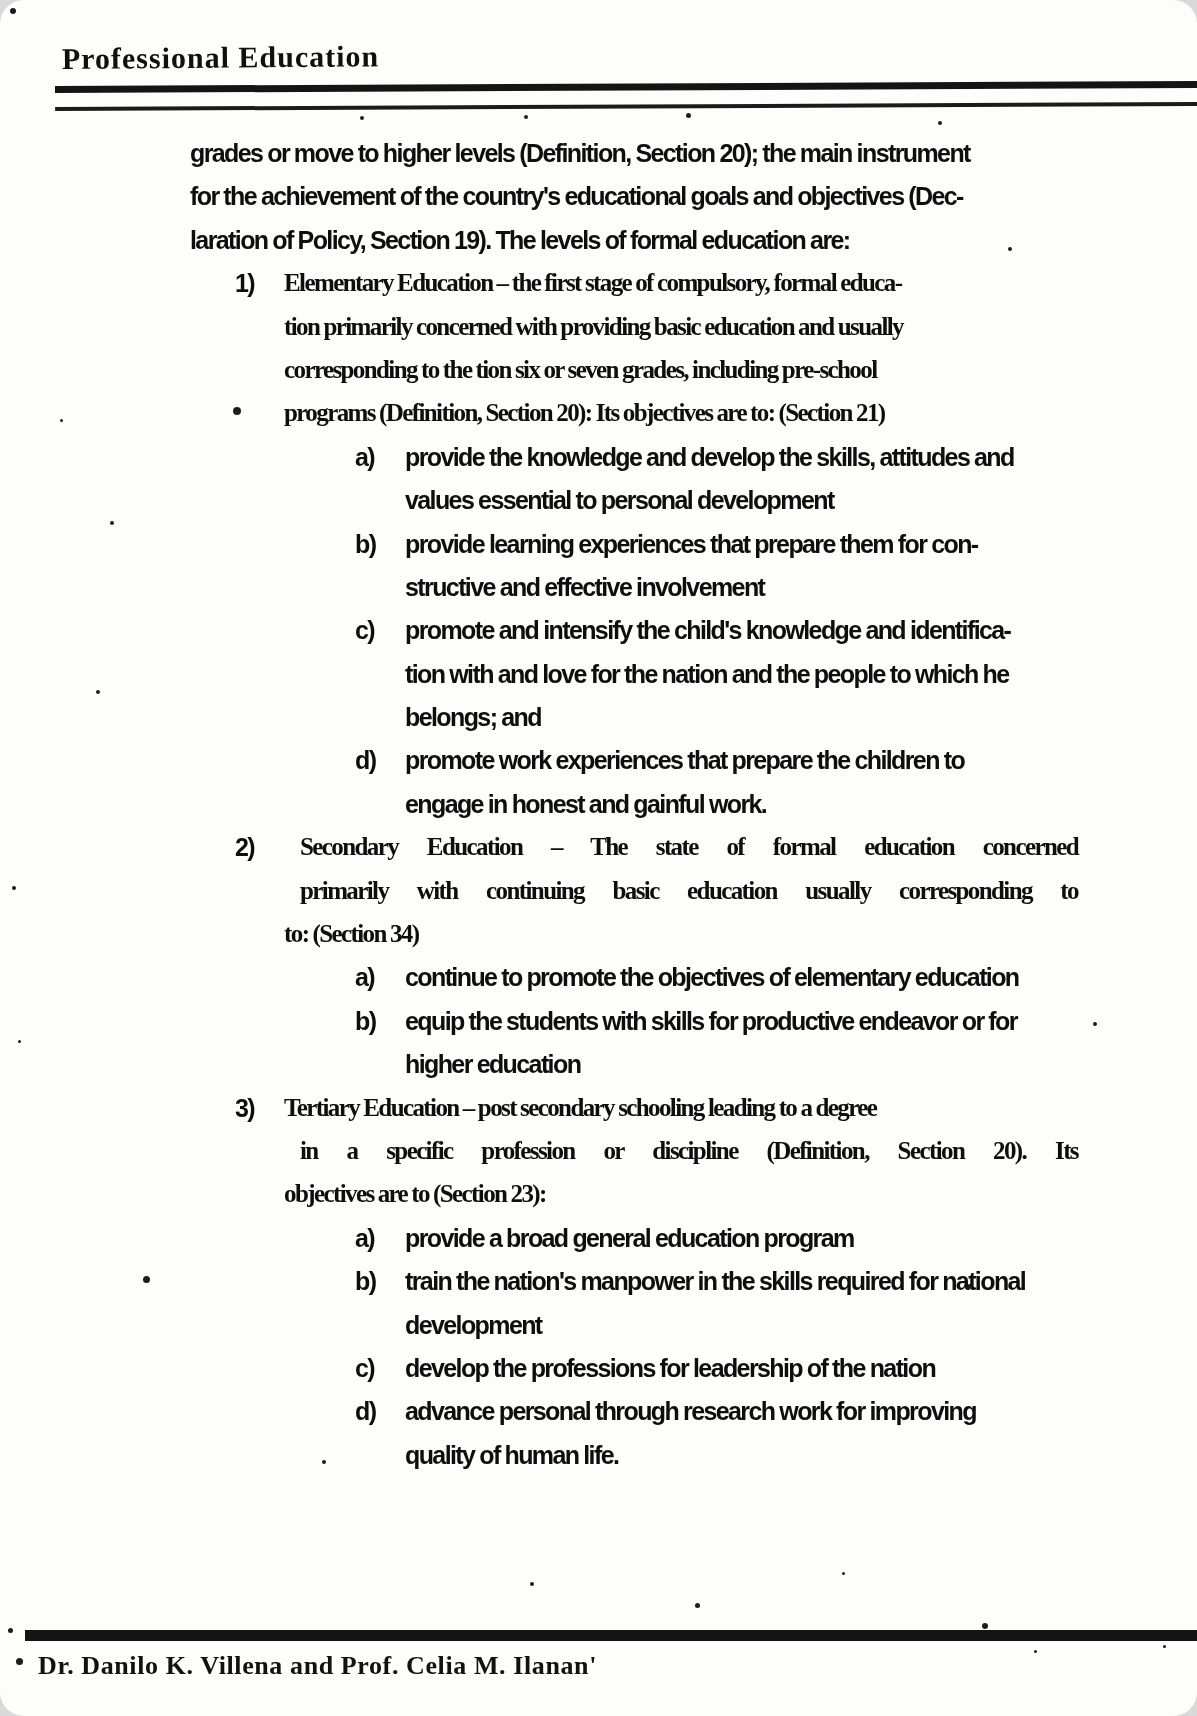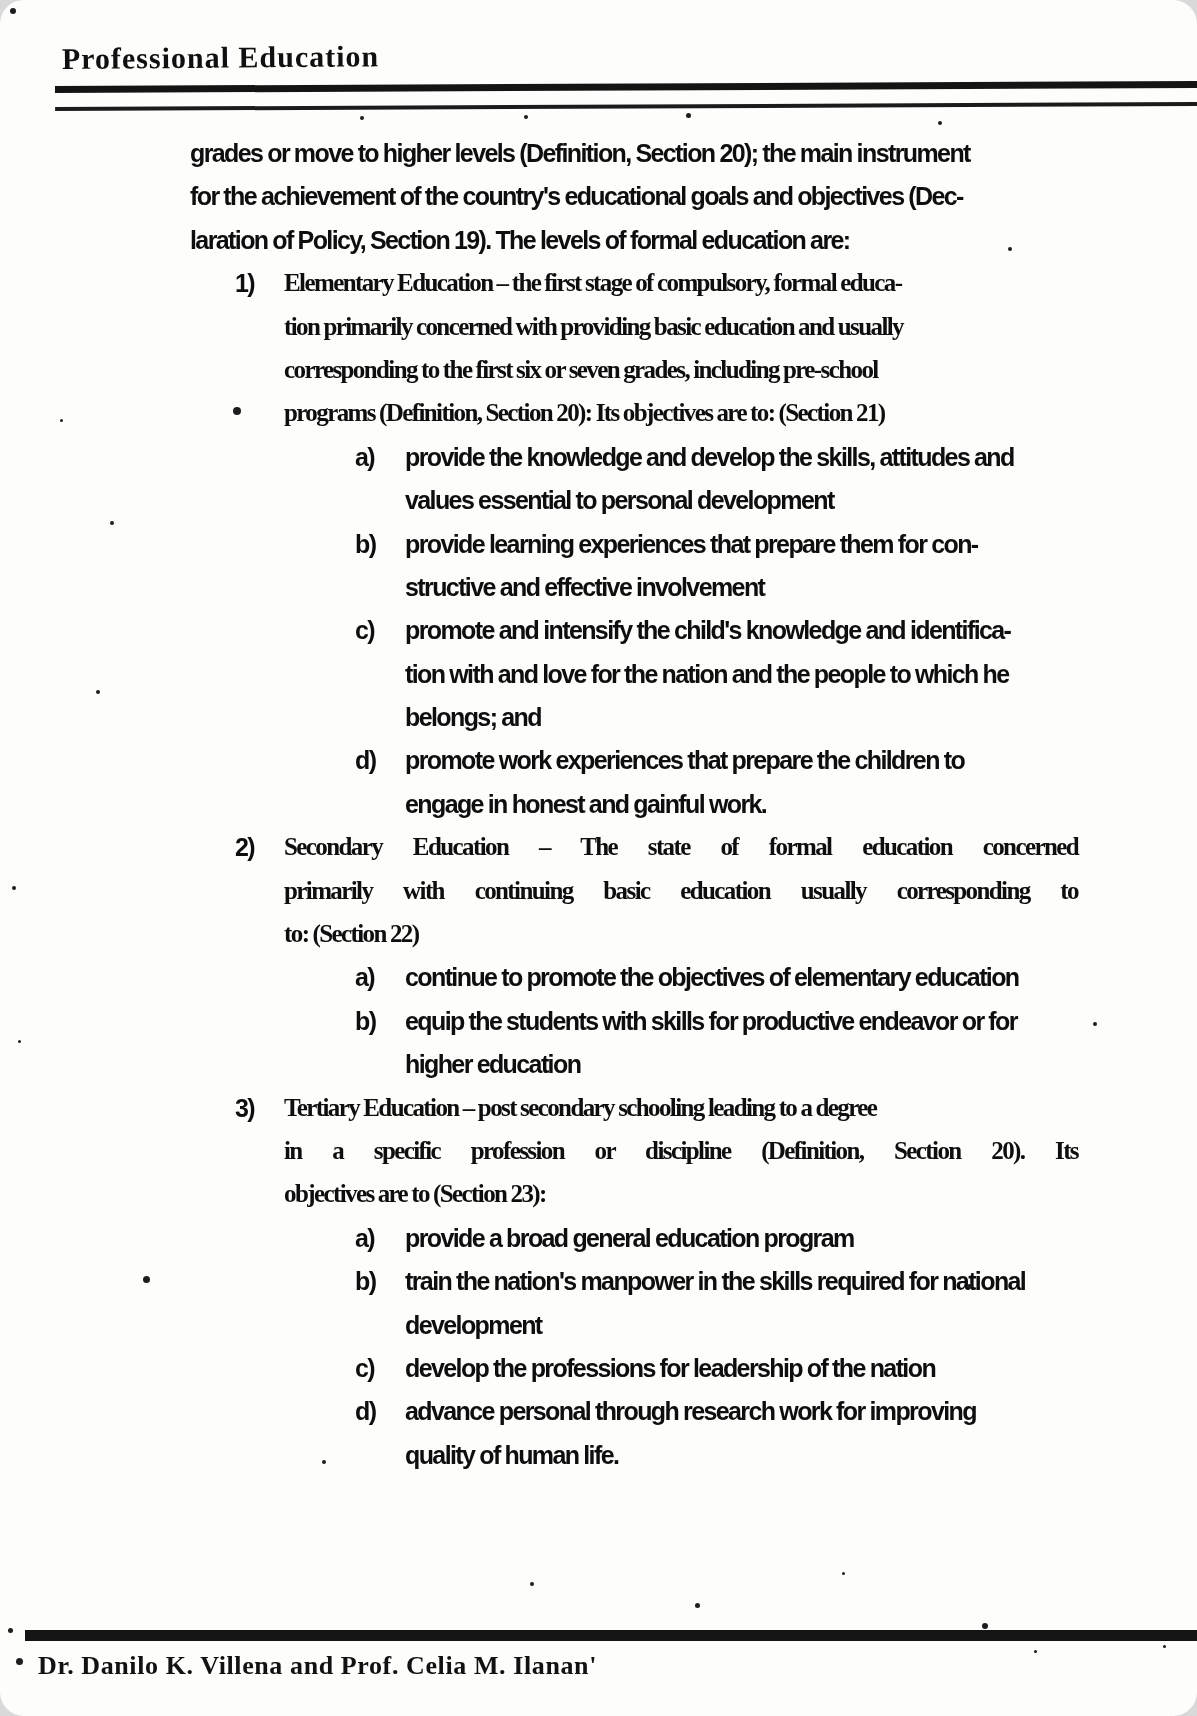--- a/index.html
+++ b/index.html
@@ -36,21 +36,21 @@
     word-spacing:-0.5px;
     color:#0e0e0e;
   }
   .ln{position:relative;height:43.4px;}
   .lbl{position:absolute;top:0;white-space:nowrap;}
   .i1 .lbl{left:45px;}
   .i2 .lbl{left:165px;}
   .txt{position:absolute;top:0;left:0;white-space:nowrap;}
   .i1 .txt,.i1c .txt{left:94px;font-family:Liberation Serif, serif;}
   .i2 .txt,.i2c .txt{left:215px;}
-  .j .txt{right:0;white-space:normal;text-align:justify;text-align-last:justify;}
+  .j .txt{right:0;white-space:normal;text-align:justify;text-align-last:justify;margin-left:16px;}
   
   .ftr-rule{
     position:absolute;left:25px;right:0;top:1630px;height:11px;
     background:#141414;
   }
   .ftr-authors{
     position:absolute;left:38px;top:1651px;
     font-family:"Liberation Serif",serif;
     font-weight:bold;font-size:26px;letter-spacing:0.6px;
     color:#111;
@@ -77,21 +77,21 @@
         <span class="txt">laration of Policy, Section 19). The levels of formal education are:</span>
       </div>
     <div class="ln i1">
         <span class="lbl">1)</span>
         <span class="txt">Elementary Education – the first stage of compulsory, formal educa-</span>
       </div>
     <div class="ln i1c">
         <span class="txt">tion primarily concerned with providing basic education and usually</span>
       </div>
     <div class="ln i1c">
-        <span class="txt">corresponding to the first six or seven grades, including pre-school</span>
+        <span class="txt">corresponding to the tion six or seven grades, including pre-school</span>
       </div>
     <div class="ln i1c">
         <span class="txt">programs (Definition, Section 20): Its objectives are to: (Section 21)</span>
       </div>
     <div class="ln i2">
         <span class="lbl">a)</span>
         <span class="txt">provide the knowledge and develop the skills, attitudes and</span>
       </div>
     <div class="ln i2c">
         <span class="txt">values essential to personal development</span>
@@ -121,21 +121,21 @@
         <span class="txt">engage in honest and gainful work.</span>
       </div>
     <div class="ln i1 j">
         <span class="lbl">2)</span>
         <span class="txt">Secondary Education – The state of formal education concerned</span>
       </div>
     <div class="ln i1c j">
         <span class="txt">primarily with continuing basic education usually corresponding to</span>
       </div>
     <div class="ln i1c">
-        <span class="txt">to: (Section 22)</span>
+        <span class="txt">to: (Section 34)</span>
       </div>
     <div class="ln i2">
         <span class="lbl">a)</span>
         <span class="txt">continue to promote the objectives of elementary education</span>
       </div>
     <div class="ln i2">
         <span class="lbl">b)</span>
         <span class="txt">equip the students with skills for productive endeavor or for</span>
       </div>
     <div class="ln i2c">

